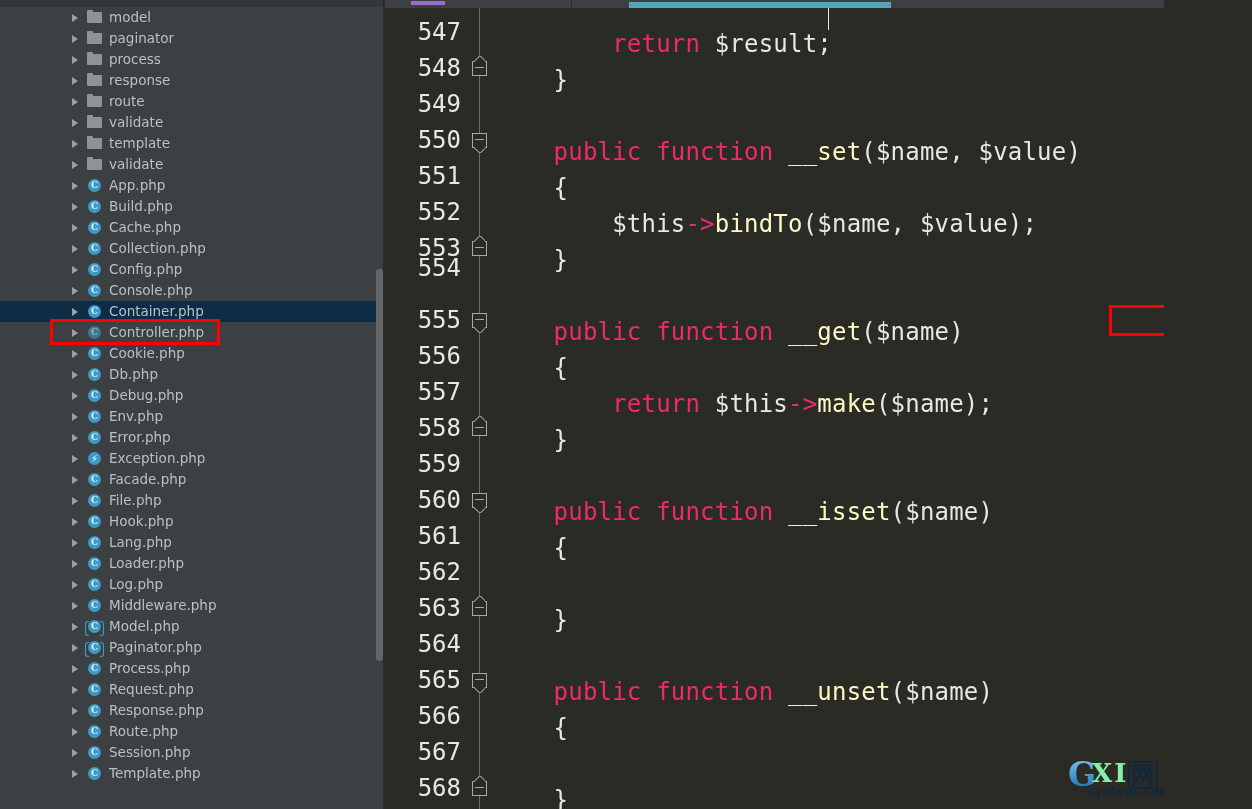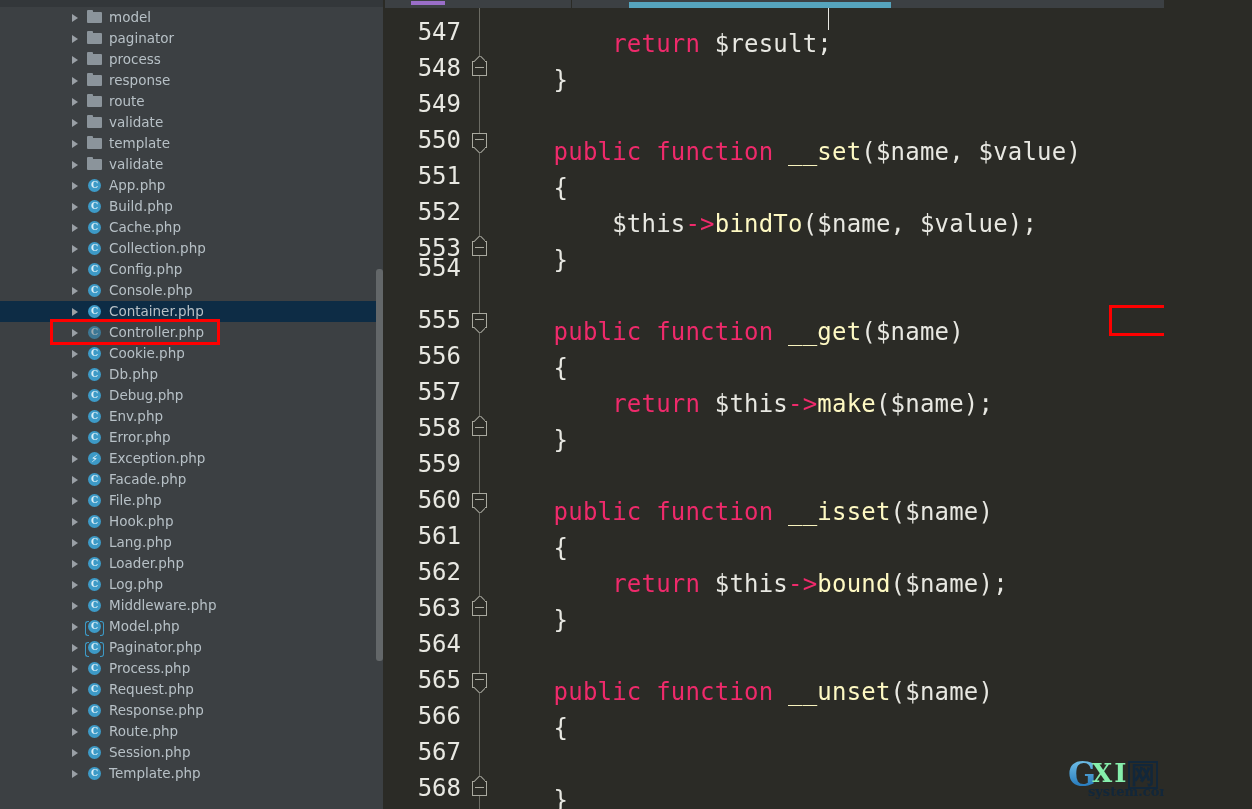--- a/index.html
+++ b/index.html
@@ -532,21 +532,20 @@
         <div class="code-line" style="top: 482px;">
           <div class="lineno">560</div>
           <div class="codetext"><span class="punc">    </span><span class="kw">public</span><span class="punc"> </span><span class="kw">function</span><span class="punc"> </span><span class="fn">__isset</span><span class="punc">(</span><span class="var">$name</span><span class="punc">)</span></div>
         </div>
         <div class="code-line" style="top: 518px;">
           <div class="lineno">561</div>
           <div class="codetext"><span class="punc">    {</span></div>
         </div>
         <div class="code-line" style="top: 554px;">
           <div class="lineno">562</div>
-          <div class="codetext"><span class="punc">        </span><span class="kw">return</span><span class="punc"> </span><span class="var">$this</span><span class="op">-&gt;</span><span class="fn">bound</span><span class="punc">(</span><span class="var">$name</span><span class="punc">);</span></div>
         </div>
         <div class="code-line" style="top: 590px;">
           <div class="lineno">563</div>
           <div class="codetext"><span class="punc">    }</span></div>
         </div>
         <div class="code-line" style="top: 626px;">
           <div class="lineno">564</div>
           <div class="codetext"></div>
         </div>
         <div class="code-line" style="top: 662px;">

